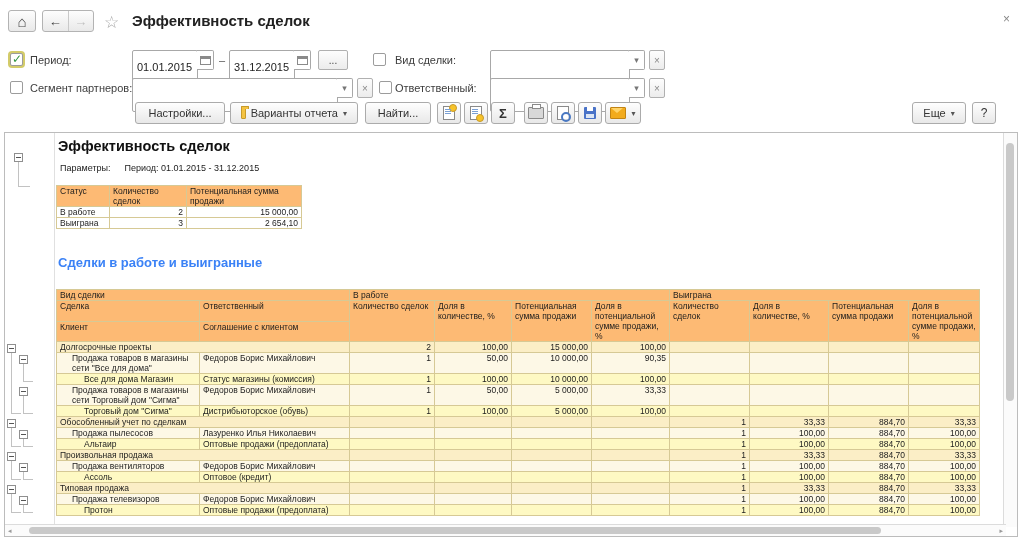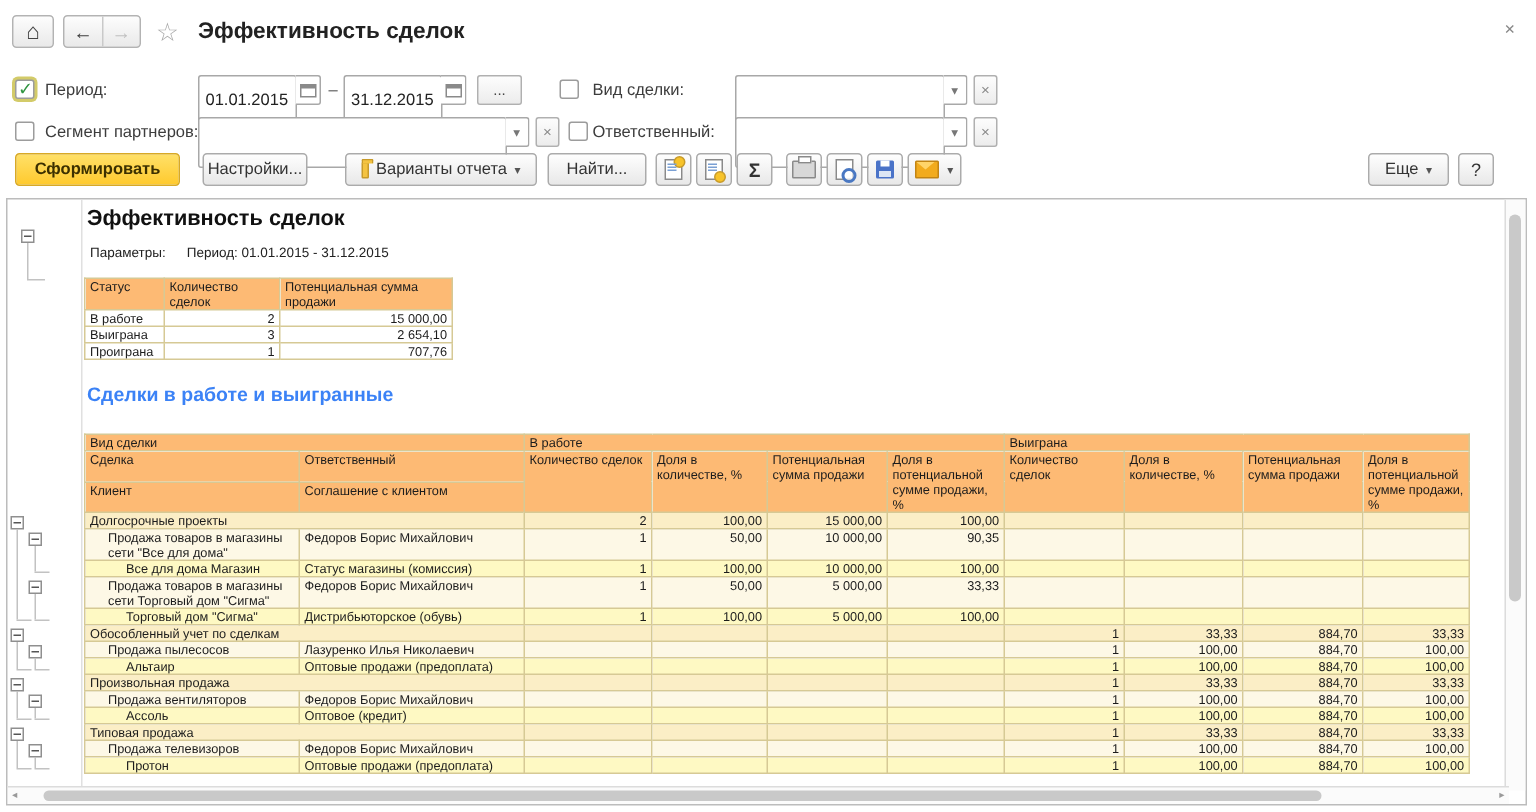--- a/index.html
+++ b/index.html
@@ -162,22 +162,21 @@
   <input class="txt" style="left: 490px; top: 36px; width: 140px;" value="">
   <span class="seg" style="left:629px;top:36px;width:16px;">
       <span class="glyph">▾</span>
     </span>
   <span class="sqbtn" style="left:649px;top:36px;width:16px;">
       <span>×</span>
     </span>
 </div>
 
 <div class="toolbar">
-  <div class="btn primary" style="left:10px;width:110px;">Сформировать</div>
-  <div class="btn" style="left:135px;width:70px;">Настройки...</div>
+  <div class="btn" style="left:135px;width:90px;">Настройки...</div>
   <div class="btn" style="left:230px;width:128px;">
     <span class="folder"></span>
     <span>Варианты отчета</span>
     <span class="chev">▾</span>
   </div>
   <div class="btn" style="left:365px;width:66px;">Найти...</div>
   <div class="ibtn" style="left:437px;">
       <span class="doc">
         <span class="mark top"></span>
       </span>
@@ -240,25 +239,20 @@
       <tbody id="summary-body">
         <tr>
           <td>В работе</td>
           <td class="num">2</td>
           <td class="num">15 000,00</td>
         </tr>
         <tr>
           <td>Выиграна</td>
           <td class="num">3</td>
           <td class="num">2 654,10</td>
-        </tr>
-        <tr>
-          <td>Проиграна</td>
-          <td class="num">1</td>
-          <td class="num">707,76</td>
         </tr>
       </tbody>
   </table>
 
   <div class="section-title">Сделки в работе и выигранные</div>
 
   <table class="grid" id="deals-table">
     <colgroup>
       <col style="width:143px">
         <col style="width:150px">

